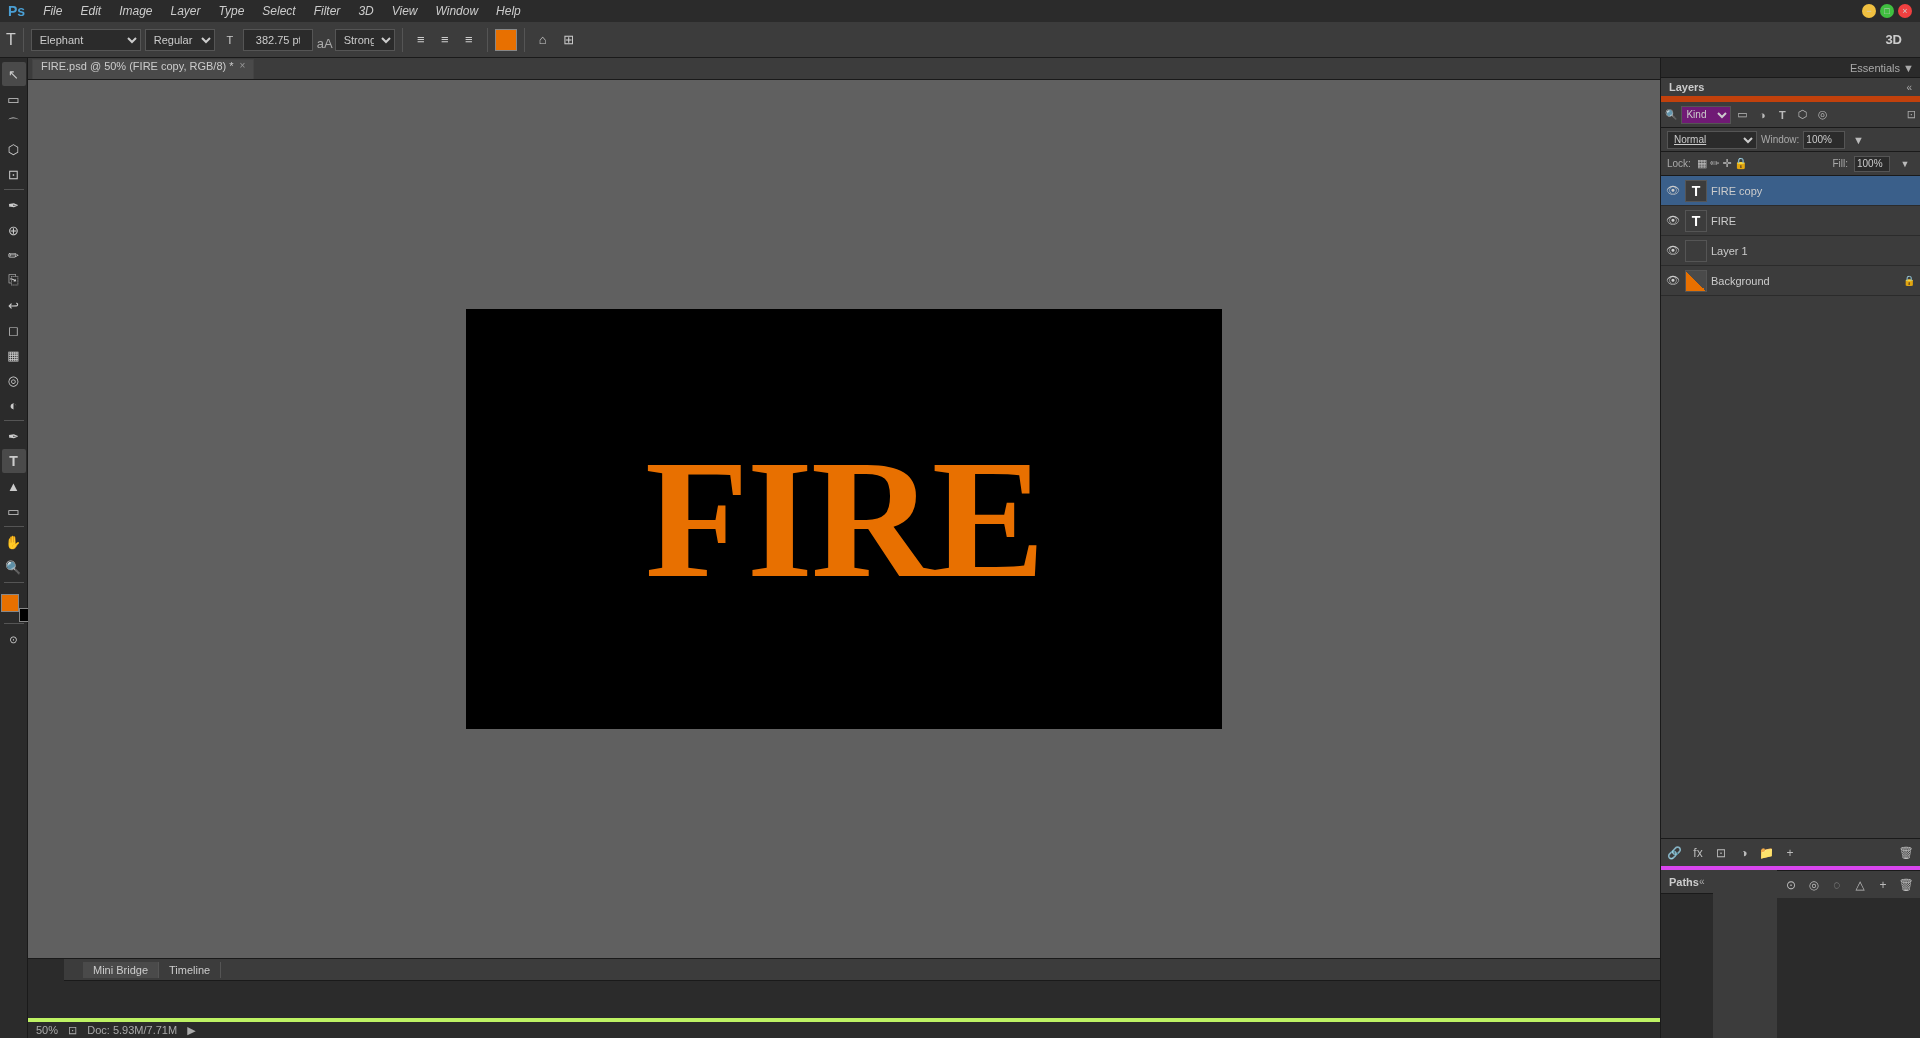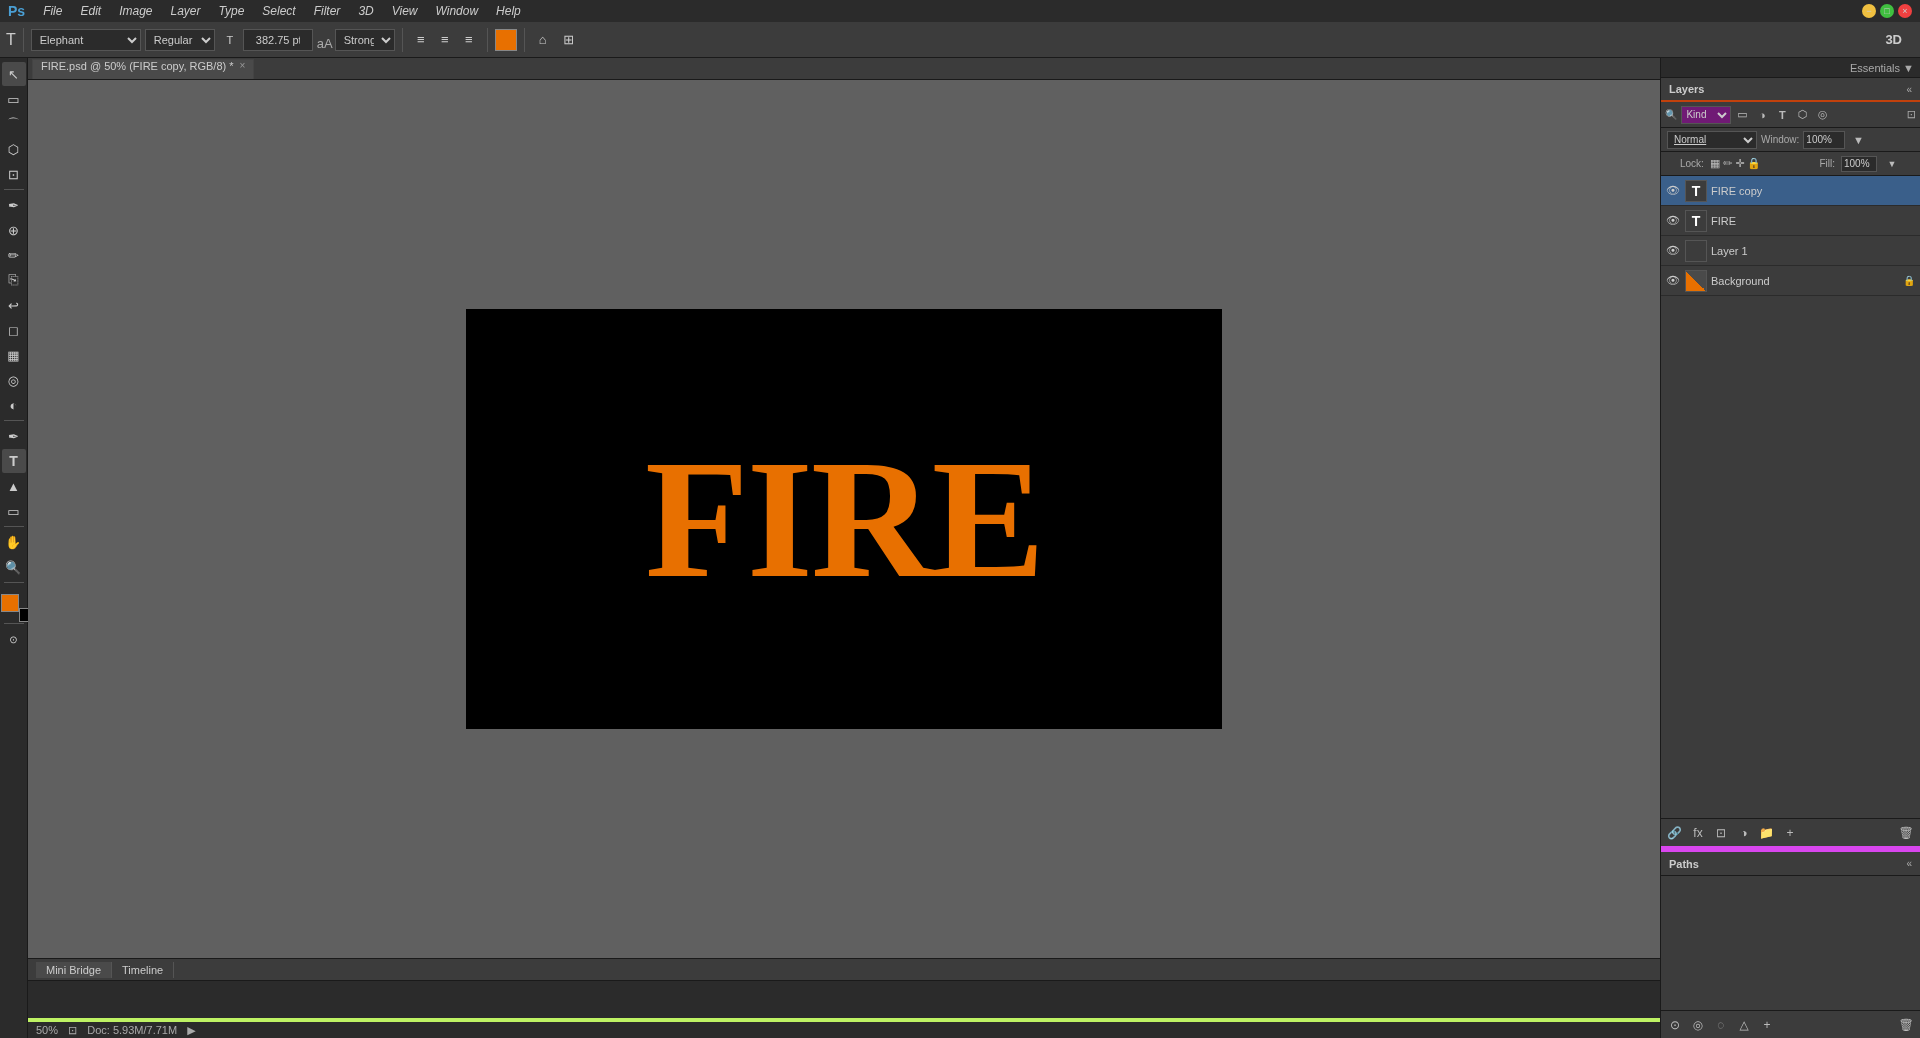--- a/index.html
+++ b/index.html
@@ -238,22 +238,23 @@
       border-top: 1px solid #1a1a1a;
       display: flex;
       flex-direction: column;
       flex-shrink: 0;
     }
     #bottom-tabs {
       height: 22px;
       background: #3c3c3c;
       display: flex;
       align-items: center;
-      padding-left: 8px;
+      padding-left: 19px;
       border-bottom: 1px solid #1a1a1a;
+      margin-left: 36px;
     }
     .bottom-tab {
       padding: 2px 10px;
       font-size: 11px;
       color: #ccc;
       cursor: pointer;
       border-right: 1px solid #555;
     }
     .bottom-tab.active { background: #4a4a4a; }
     #status-bar {
@@ -285,21 +286,21 @@
       flex-direction: column;
       flex: 1;
     }
     #layers-panel-header {
       height: 24px;
       background: #3c3c3c;
       display: flex;
       align-items: center;
       justify-content: space-between;
       padding: 0 8px;
-      border-bottom: 2px solid #c2410c;
+      border-bottom: 6px solid #c2410c;
     }
     .panel-title {
       font-size: 11px;
       font-weight: bold;
       color: #ccc;
     }
     .panel-close-btn {
       font-size: 10px;
       color: #aaa;
       cursor: pointer;
@@ -344,21 +345,21 @@
     }
     .layers-toolbar-label {
       font-size: 10px;
       color: #aaa;
     }
     #layers-options-bar {
       height: 24px;
       background: #3c3c3c;
       display: flex;
       align-items: center;
-      padding: 0 19px;
+      padding: 0 6px;
       gap: 6px;
       border-bottom: 1px solid #1a1a1a;
     }
     .lock-label { font-size: 10px; color: #aaa; }
     .lock-icons { display: flex; gap: 3px; }
     .lock-icon {
       font-size: 11px;
       color: #bbb;
       cursor: pointer;
     }
@@ -448,24 +449,24 @@
       display: flex;
       align-items: center;
       justify-content: center;
       cursor: pointer;
       color: #bbb;
       font-size: 12px;
     }
 
     
     #paths-panel {
-      height: 192px;
-      display: flex;
-      flex-direction: column;
-      border-top: 6px solid #d946ef;
+      height: 172px;
+      display: flex;
+      flex-direction: row;
+      border-top: 4px solid #d946ef;
     }
     #paths-panel-header {
       height: 24px;
       background: #3c3c3c;
       display: flex;
       align-items: center;
       justify-content: space-between;
       padding: 0 8px;
       border-bottom: 1px solid #1a1a1a;
     }

